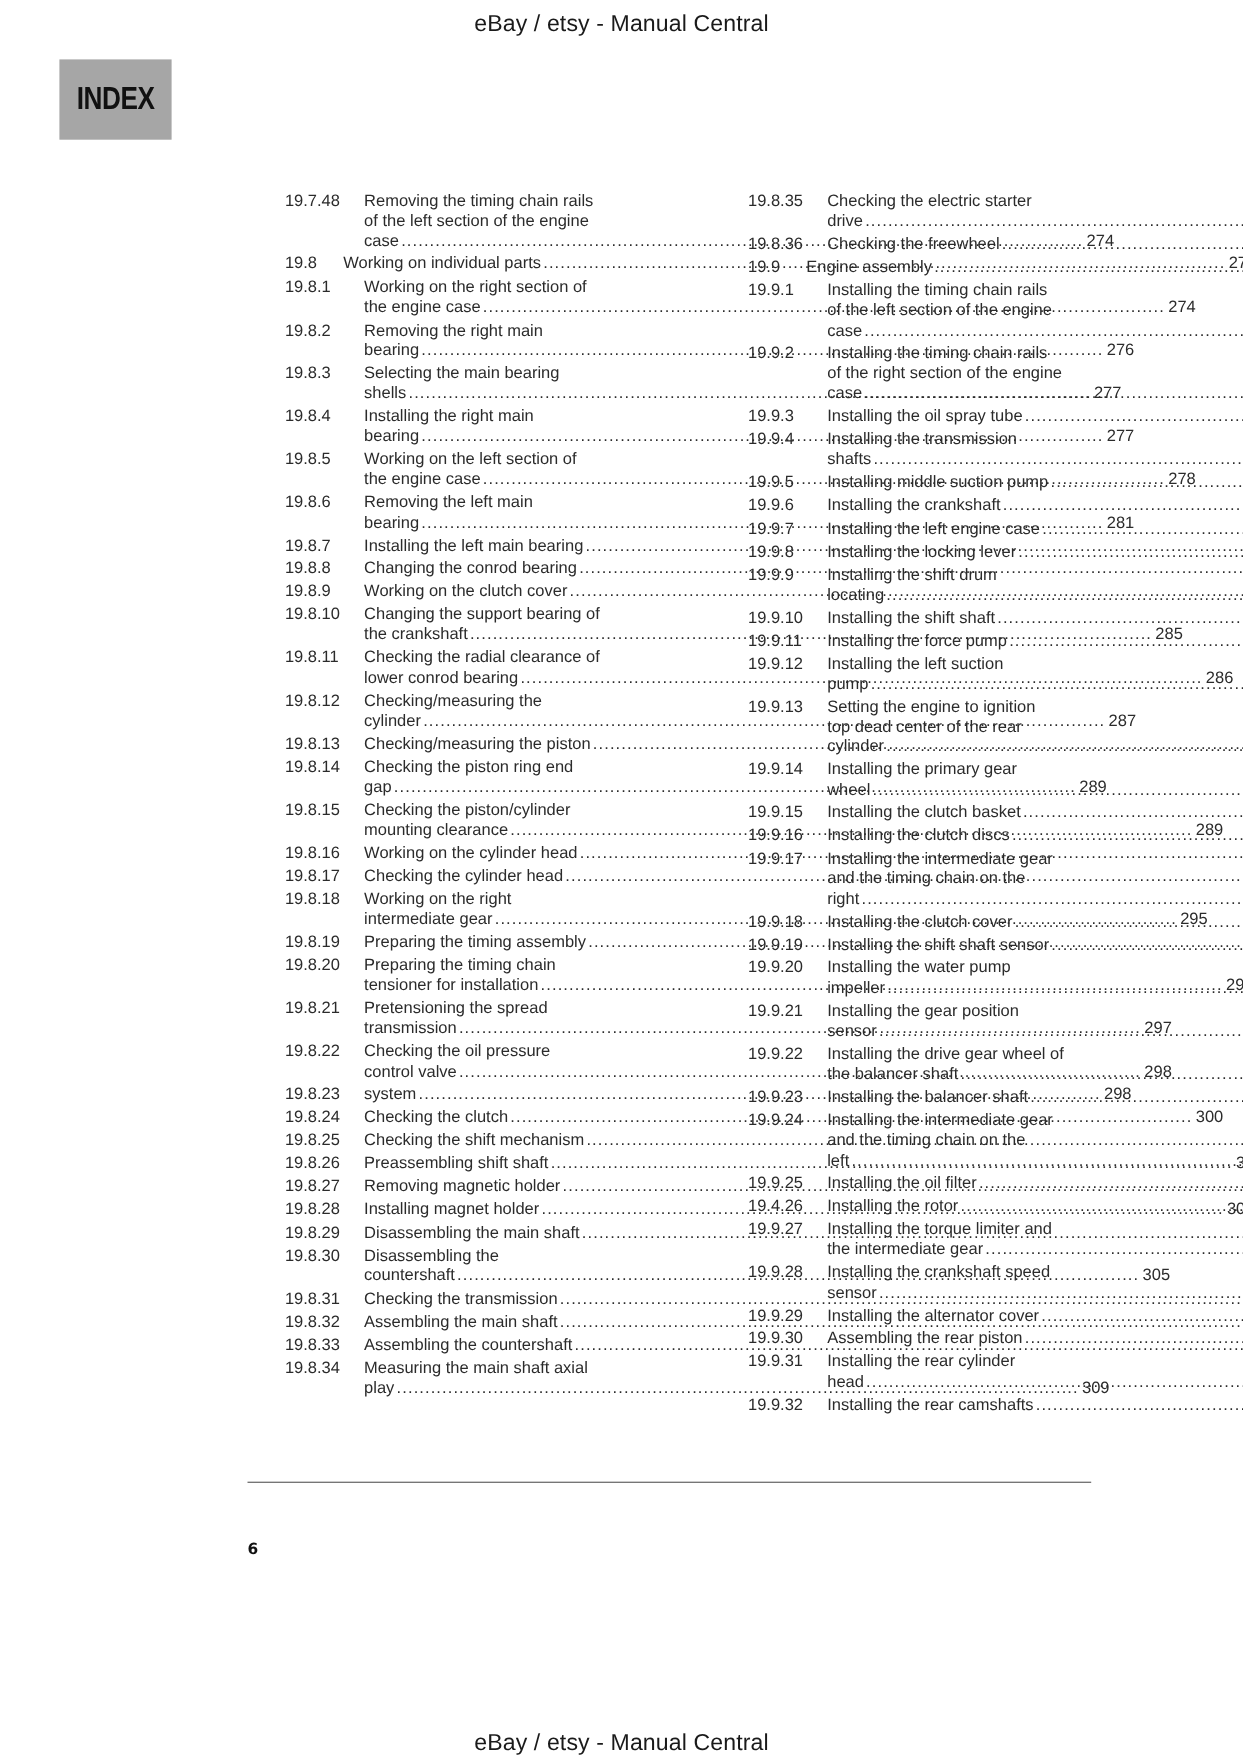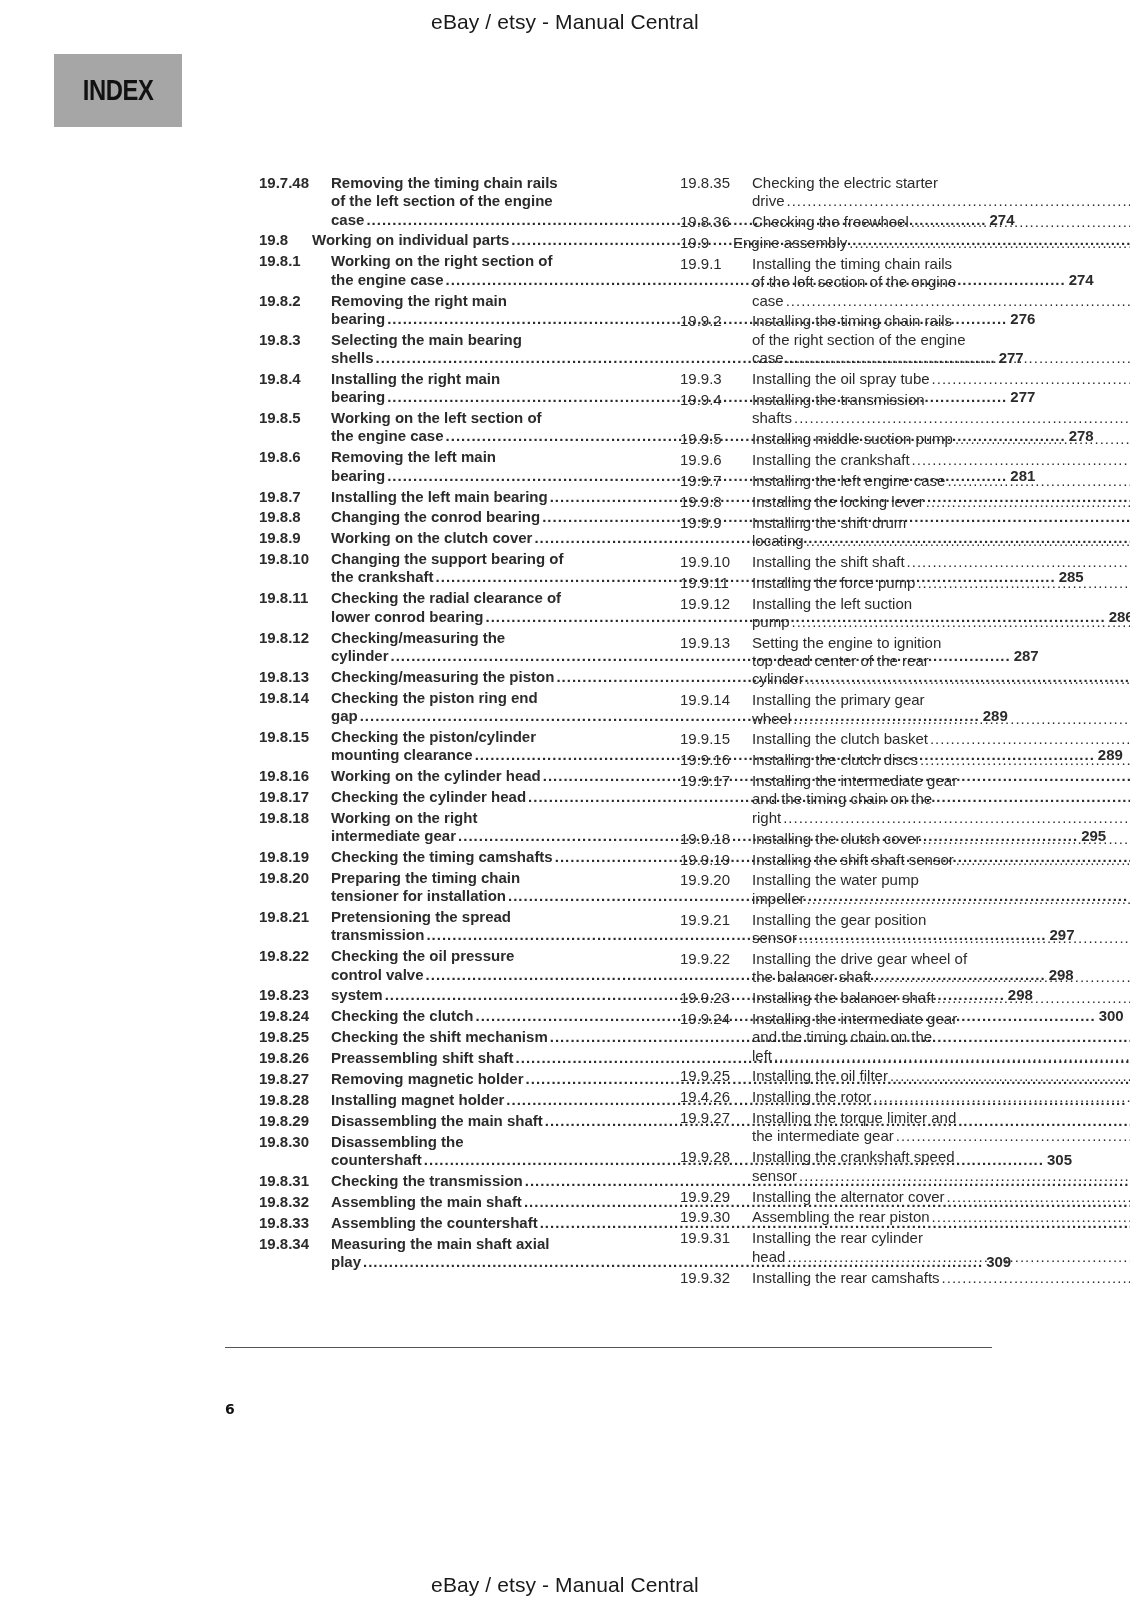--- a/index.html
+++ b/index.html
@@ -1,23 +1,23 @@
 <!DOCTYPE html>
 <html><head>
 <meta charset="utf-8">
 <style>
   html, body { margin: 0; padding: 0; background: #ffffff; }
   body { width: 1130px; height: 1600px; position: relative; overflow: hidden; color: #222; }
   .watermark { position: absolute; left: 0; width: 1130px; text-align: center; font-family: "Liberation Sans", sans-serif; font-size: 21px; color: #1a1a1a; letter-spacing: 0.1px; }
   .watermark.top { top: 10px; }
   .watermark.bottom { top: 1573px; }
-  .index-tab { position: absolute; left: 54px; top: 54px; width: 128px; height: 73px; background: #a6a6a6; display: flex; align-items: center; justify-content: center; }
+  .index-tab { position: absolute; left: 54px; top: 54px; width: 102px; height: 73px; background: #a6a6a6; display: flex; align-items: center; justify-content: center; }
   .index-tab span { font-family: "Liberation Sans", sans-serif; font-weight: bold; font-size: 29px; color: #111; letter-spacing: -0.5px; transform: scaleX(0.82); display: inline-block; }
   .col { position: absolute; top: 174px; width: 340px; font-family: "Liberation Sans", sans-serif; font-size: 15px; color: #2b2b2b; }
-  .col.left { left: 259px; font-weight: bold; }
+  .col.left { left: 259px; }
   .col.right { left: 680px; }
   .entry { position: relative; display: flex; }
   .num { flex: 0 0 72px; line-height: 18.3px; }
   .num.section { flex-basis: 53px; }
   .body { flex: 1; }
   .line { line-height: 18.3px; white-space: nowrap; overflow: hidden; }
   .lastline { display: flex; align-items: baseline; line-height: 18.3px; }
   .lastline .txt { white-space: nowrap; }
   .lastline .dots { flex: 1; overflow: hidden; white-space: nowrap; margin: 0 3px 0 2px; letter-spacing: 1px; }
   .lastline .dots::before { content: "........................................................................................................................"; }
@@ -241,21 +241,21 @@
           <span class="txt">intermediate gear</span>
           <span class="dots"></span>
           <span class="page">295</span>
         </div>
       </div>
     </div>
     <div class="entry">
       <div class="num">19.8.19</div>
       <div class="body">
         <div class="lastline">
-          <span class="txt">Checking the timing camshafts</span>
+          <span class="txt">Preparing the timing assembly</span>
           <span class="dots"></span>
         </div>
       </div>
     </div>
     <div class="entry">
       <div class="num">19.8.20</div>
       <div class="body">
         <div class="line">Preparing the timing chain</div>
         <div class="lastline">
           <span class="txt">tensioner for installation</span>

